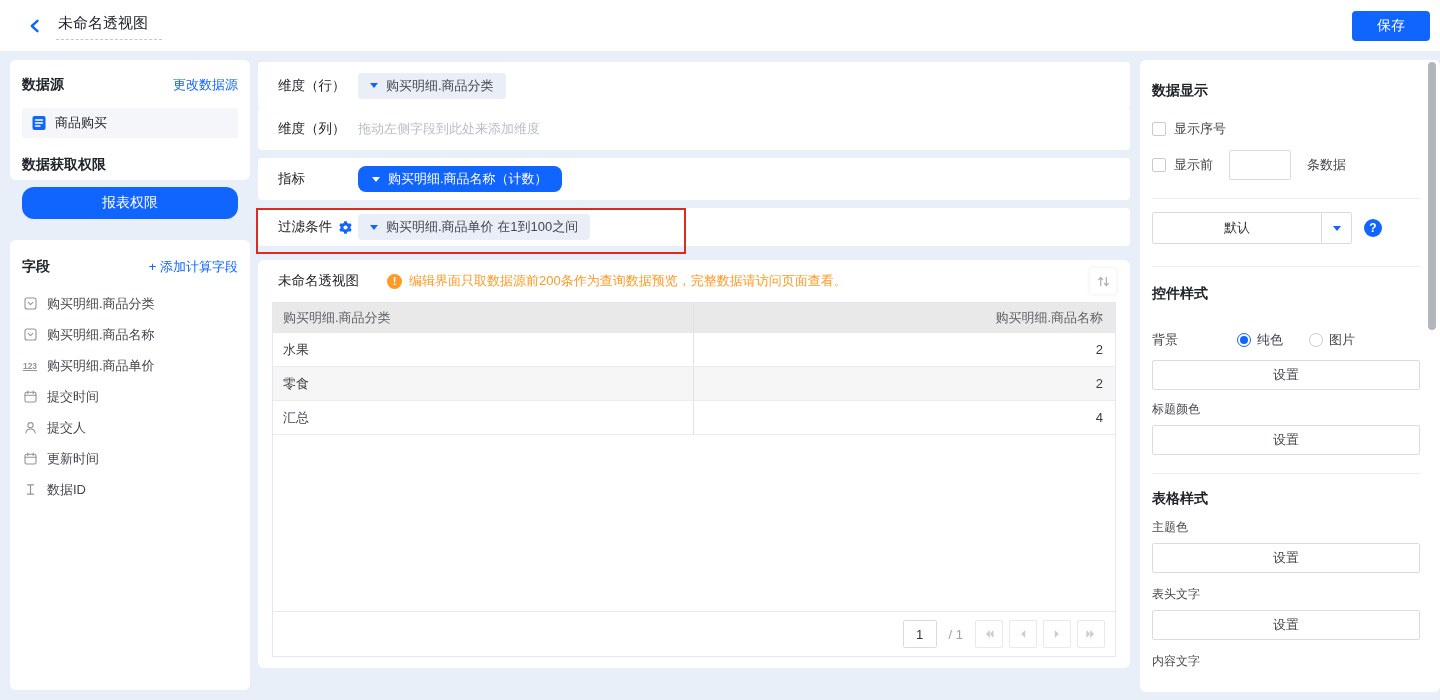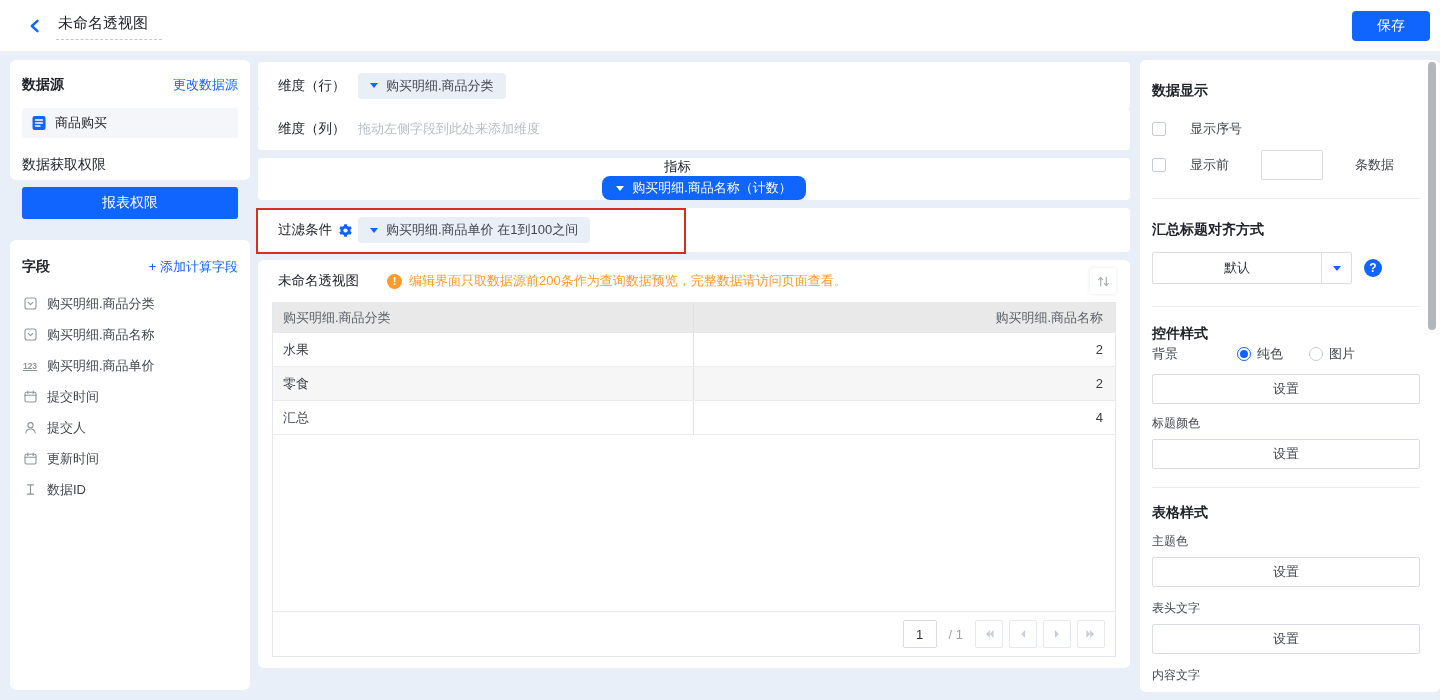--- a/index.html
+++ b/index.html
@@ -18,37 +18,37 @@
   
   .card { position:absolute; background:#fff; border-radius:6px; }
 
   
   .ds-card { left:10px; top:60px; width:240px; height:120px; padding:12px; }
   .panel-head { display:flex; justify-content:space-between; align-items:center; margin-top:8px; }
   .panel-title { font-size:14px; font-weight:bold; color:#20242a; }
   .blue-link { font-size:13px; color:#1165ff; cursor:pointer; }
   .source-item { margin-top:14px; height:30px; background:#f4f6fa; border-radius:3px;
                  display:flex; align-items:center; gap:8px; padding:0 9px; font-size:13px; color:#20242a; }
-  .perm-title { margin-top:18px; font-size:14px; font-weight:normal; color:#20242a; }
+  .perm-title { margin-top:18px; font-size:14px; font-weight:bold; color:#20242a; }
   .perm-btn { margin-top:13px; width:100%; height:32px; background:#1165ff; color:#fff; font-size:14px;
-              border:none; border-radius:3px; display:flex; align-items:center; justify-content:center; }
+              border:none; border-radius:12px; display:flex; align-items:center; justify-content:center; }
 
   .fields-card { left:10px; top:240px; width:240px; height:450px; padding:12px; }
   .field-list { list-style:none; margin-top:12px; }
   .field-item { height:31px; display:flex; align-items:center; gap:9px; font-size:13px; color:#42464c; cursor:grab; }
   .ficon { width:16px; display:flex; align-items:center; justify-content:center; color:#8f959e; flex-shrink:0; }
   .num-ico { font-size:8.5px; font-weight:bold; color:#8f959e; letter-spacing:0;text-decoration:underline; }
 
   
   .crow { position:absolute; left:258px; width:872px; background:#fff; border-radius:4px;
           display:flex; align-items:center; padding-left:20px; }
   .crow1 { top:62px;  height:47px; }
   .crow2 { top:108px; height:42px; }
-  .crow3 { top:158px; height:42px;flex-direction:column; }
-  .crow4 { top:208px; height:44px; }
+  .crow3 { top:158px; height:42px; }
+  .crow4 { top:208px; height:38px; }
   .clabel { width:80px; flex-shrink:0; font-size:13.5px; color:#20242a; display:flex; align-items:center; gap:6px; }
   .tag-light { height:26px; background:#e9eef7; border-radius:4px; padding:0 12px; display:flex;
                align-items:center; gap:8px; font-size:13px; color:#42464c; cursor:pointer; }
   .tag-blue { height:26px; background:#1165ff; border-radius:8px; padding:0 14px; display:flex;
               align-items:center; gap:8px; font-size:13px; color:#fff; cursor:pointer; }
   .drop-hint { font-size:13px; color:#b9bec8; }
   .tri { width:0; height:0; border-left:4.5px solid transparent; border-right:4.5px solid transparent; border-top:5.5px solid #1165ff; }
   .tri.white { border-top-color:#fff; }
   .red-annotation { position:absolute; left:256px; top:208px; width:430px; height:46px;
                     border:2px solid #e02a1d; z-index:5; pointer-events:none; }
@@ -75,22 +75,22 @@
   .page-input { width:34px; height:28px; border:1px solid #d9dce3; border-radius:2px; text-align:center;
                 font-size:13px; color:#30343a; outline:none; }
   .page-total { font-size:13px; color:#9ca2ab; margin:0 6px; }
   .pg-btn { width:28px; height:28px; border:1px solid #e6e9ed; border-radius:2px; background:#fff;
             display:flex; align-items:center; justify-content:center; }
 
   
   .style-panel { left:1140px; top:60px; width:300px; height:632px; padding:0 20px 0 12px; overflow:hidden; }
   .sec-title { font-size:14px; font-weight:bold; color:#20242a; }
   .mt22{margin-top:22px;} .mt20{margin-top:20px;} .mt18{margin-top:18px;} .mt16{margin-top:16px;}
-  .mt14{margin-top:2px;} .mt13{margin-top:13px;} .mt12{margin-top:12px;} .mt11{margin-top:11px;} .mt7{margin-top:7px;}
-  .chk-row { display:flex; align-items:center; gap:24px; font-size:13px; color:#42464c; }
+  .mt14{margin-top:28px;} .mt13{margin-top:13px;} .mt12{margin-top:12px;} .mt11{margin-top:11px;} .mt7{margin-top:7px;}
+  .chk-row { display:flex; align-items:center; gap:8px; font-size:13px; color:#42464c; }
   .checkbox { width:14px; height:14px; border:1px solid #c6ccd4; border-radius:2px; background:#fff; flex-shrink:0; cursor:pointer; }
   .count-input { width:62px; height:30px; border:1px solid #d9dce3; border-radius:2px; margin:0 8px; outline:none; padding:0 6px; font-size:13px; }
   .divider { border-top:1px solid #ecedf0; }
   .sel-row { display:flex; align-items:center; gap:12px; }
   .select { width:200px; height:32px; border:1px solid #d9dce3; border-radius:2px; display:flex; align-items:center; cursor:pointer; background:#fff;text-align:center; }
   .select .sel-val { flex:1; padding:0 10px; font-size:13px; color:#30343a; }
   .select .sel-arrow { width:30px; height:100%; border-left:1px solid #d9dce3; display:flex; align-items:center; justify-content:center; }
   .help-ico { width:18px; height:18px; border-radius:50%; background:#1165ff; color:#fff; font-size:12px;
               font-weight:bold; display:flex; align-items:center; justify-content:center; cursor:pointer; }
   .bg-row { display:flex; align-items:center; font-size:13px; color:#42464c; }
@@ -313,21 +313,20 @@
 
     <div class="chk-row mt12">
       <span class="checkbox"></span>
       <span>显示前</span>
       <input class="count-input" style="">
       <span>条数据</span>
     </div>
 
     <div class="divider mt18"></div>
 
-    <div class="sec-title mt22">汇总标题对齐方式</div>
     <div class="sel-row mt13">
       <span class="select">
         <span class="sel-val">默认</span>
         <span class="sel-arrow">
             <span class="tri"></span>
           </span>
       </span>
       <span class="help-ico">?</span>
     </div>
 

